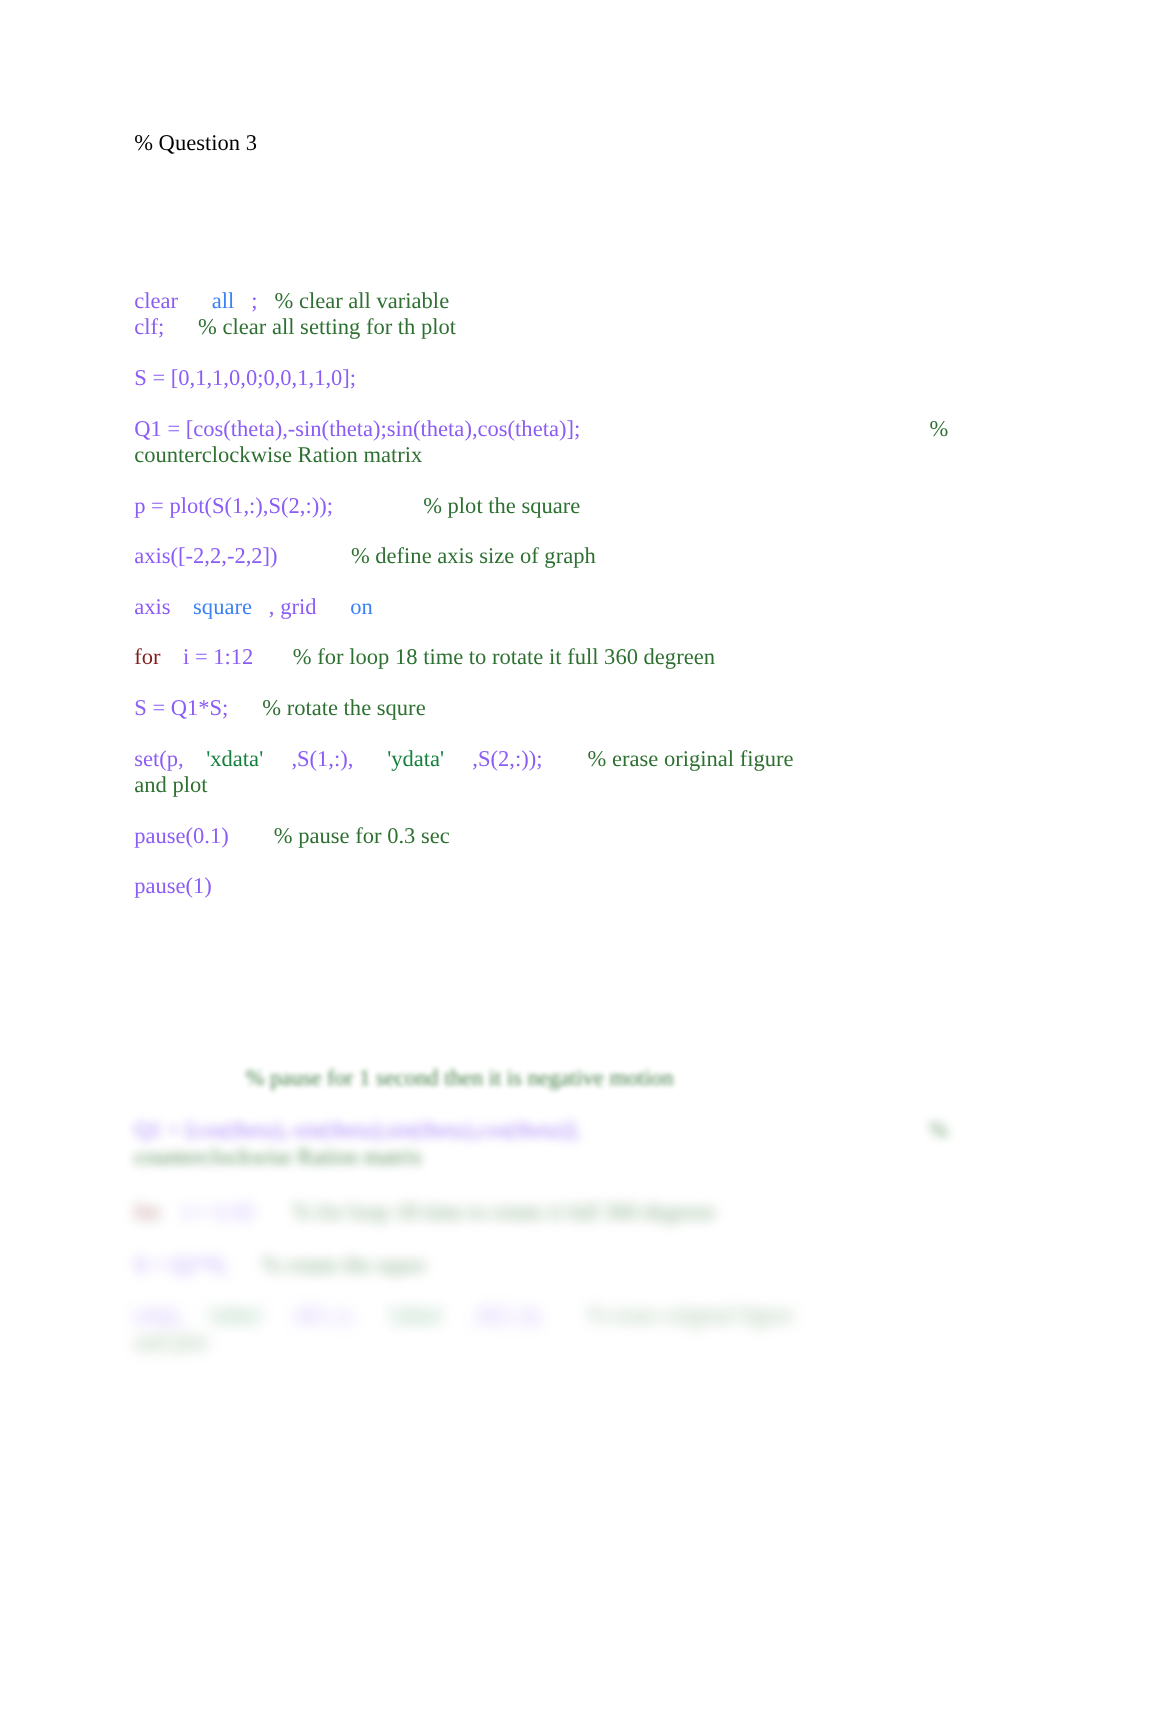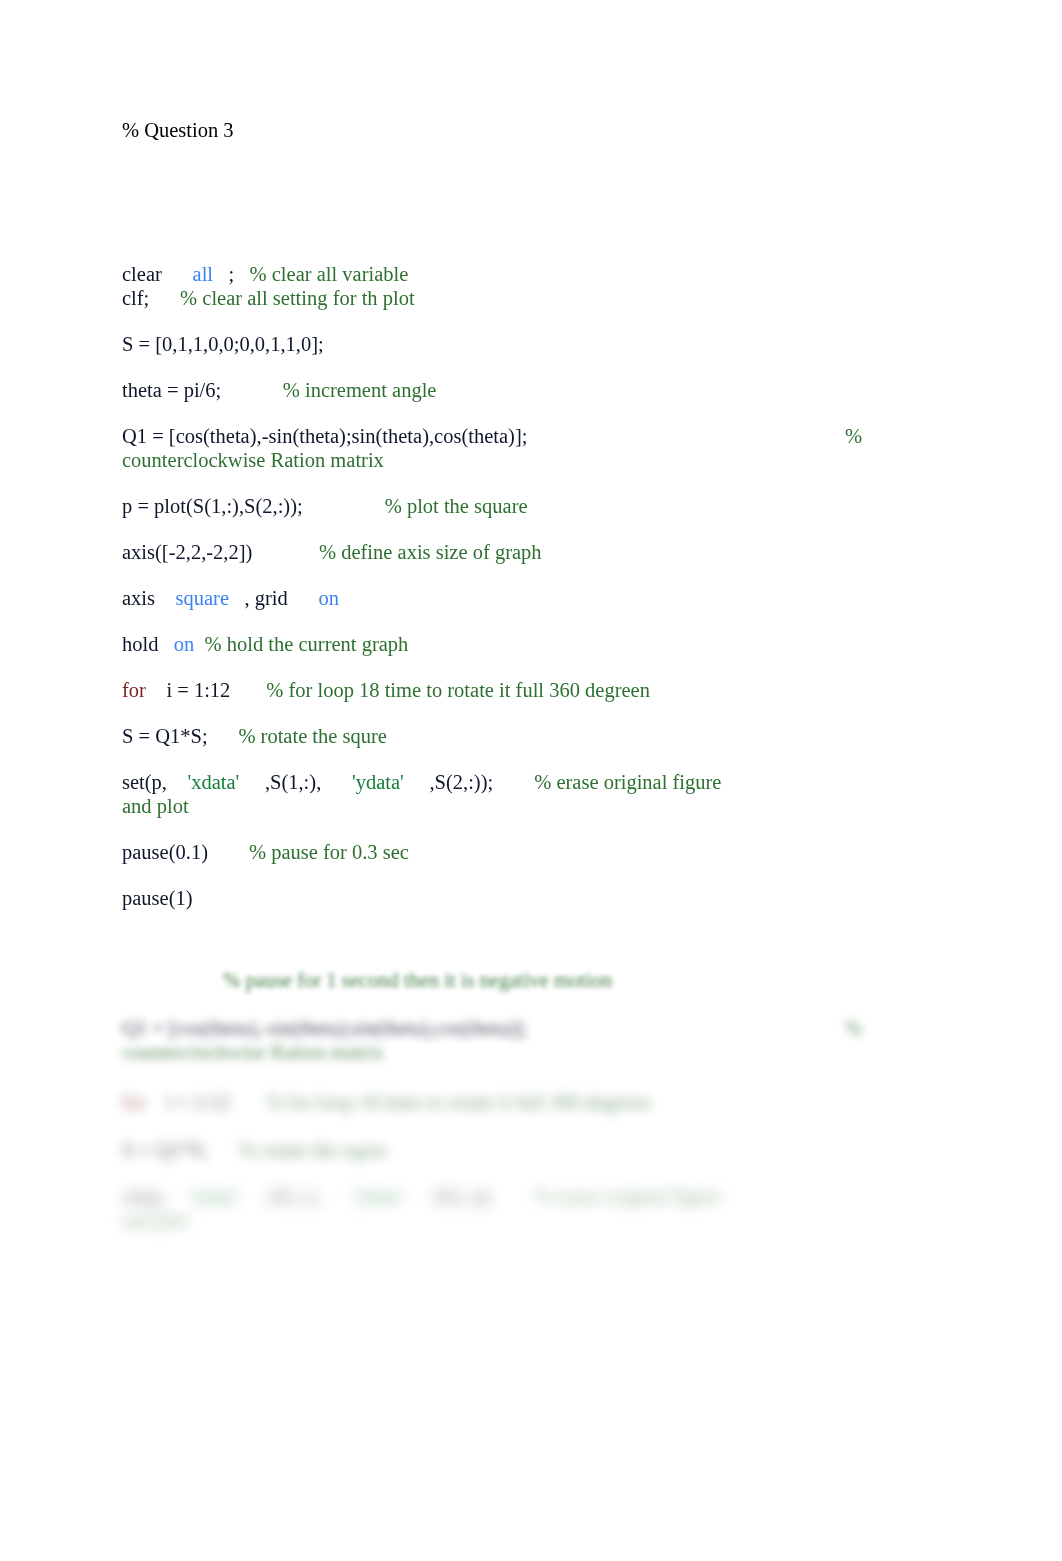--- a/index.html
+++ b/index.html
@@ -42,21 +42,21 @@
   }
   .para.wide {
     width: 740px;
   }
 
   
   .cmt  { color: #2e7031; }
   .kw   { color: #7f1d1d; margin-top: 24px; }
   .opt  { color: #3b82f6; }
   .str  { color: #15803d; }
-  .code { color: #0f172a; }
+  .code { color: #8b5cf6; }
 
   .gap-lg { height: 98px; }
 
   
   .pct-right {
     float: right;
     color: #2e7031;
   }
 
   
@@ -93,31 +93,29 @@
 
     <div class="gap-lg"></div>
 
 
     <p class="para tight"><span class="code">clear</span>      <span class="opt">all</span>   <span class="code">;</span>   <span class="cmt">% clear all variable</span></p>
 
     <p class="para"><span class="code">clf;</span>      <span class="cmt">% clear all setting for th plot</span></p>
 
     <p class="para"><span class="code">S = [0,1,1,0,0;0,0,1,1,0];</span></p>
 
-    <p class="para"><span class="code">theta = pi/6;</span>            <span class="cmt">% increment angle</span></p>
 
     <p class="para wide"><span class="pct-right">%</span><span class="code">Q1 = [cos(theta),-sin(theta);sin(theta),cos(theta)];</span><br><span class="cmt">counterclockwise Ration matrix</span></p>
 
     <p class="para"><span class="code">p = plot(S(1,:),S(2,:));</span>                <span class="cmt">% plot the square</span></p>
 
     <p class="para"><span class="code">axis([-2,2,-2,2])</span>             <span class="cmt">% define axis size of graph</span></p>
 
     <p class="para"><span class="code">axis</span>    <span class="opt">square</span>   <span class="code">, grid</span>      <span class="opt">on</span></p>
 
-    <p class="para"><span class="code">hold</span>   <span class="opt">on</span>  <span class="cmt">% hold the current graph</span></p>
 
     <p class="para"><span class="kw">for</span>    <span class="code">i = 1:12</span>       <span class="cmt">% for loop 18 time to rotate it full 360 degreen</span></p>
 
     <p class="para"><span class="code">S = Q1*S;</span>      <span class="cmt">% rotate the squre</span></p>
 
     <p class="para wide"><span class="code">set(p,</span>    <span class="str">'xdata'</span>     <span class="code">,S(1,:),</span>      <span class="str">'ydata'</span>     <span class="code">,S(2,:));</span>        <span class="cmt">% erase original figure</span><br><span class="cmt">and plot</span></p>
 
     <p class="para"><span class="code">pause(0.1)</span>        <span class="cmt">% pause for 0.3 sec</span></p>
 
 

